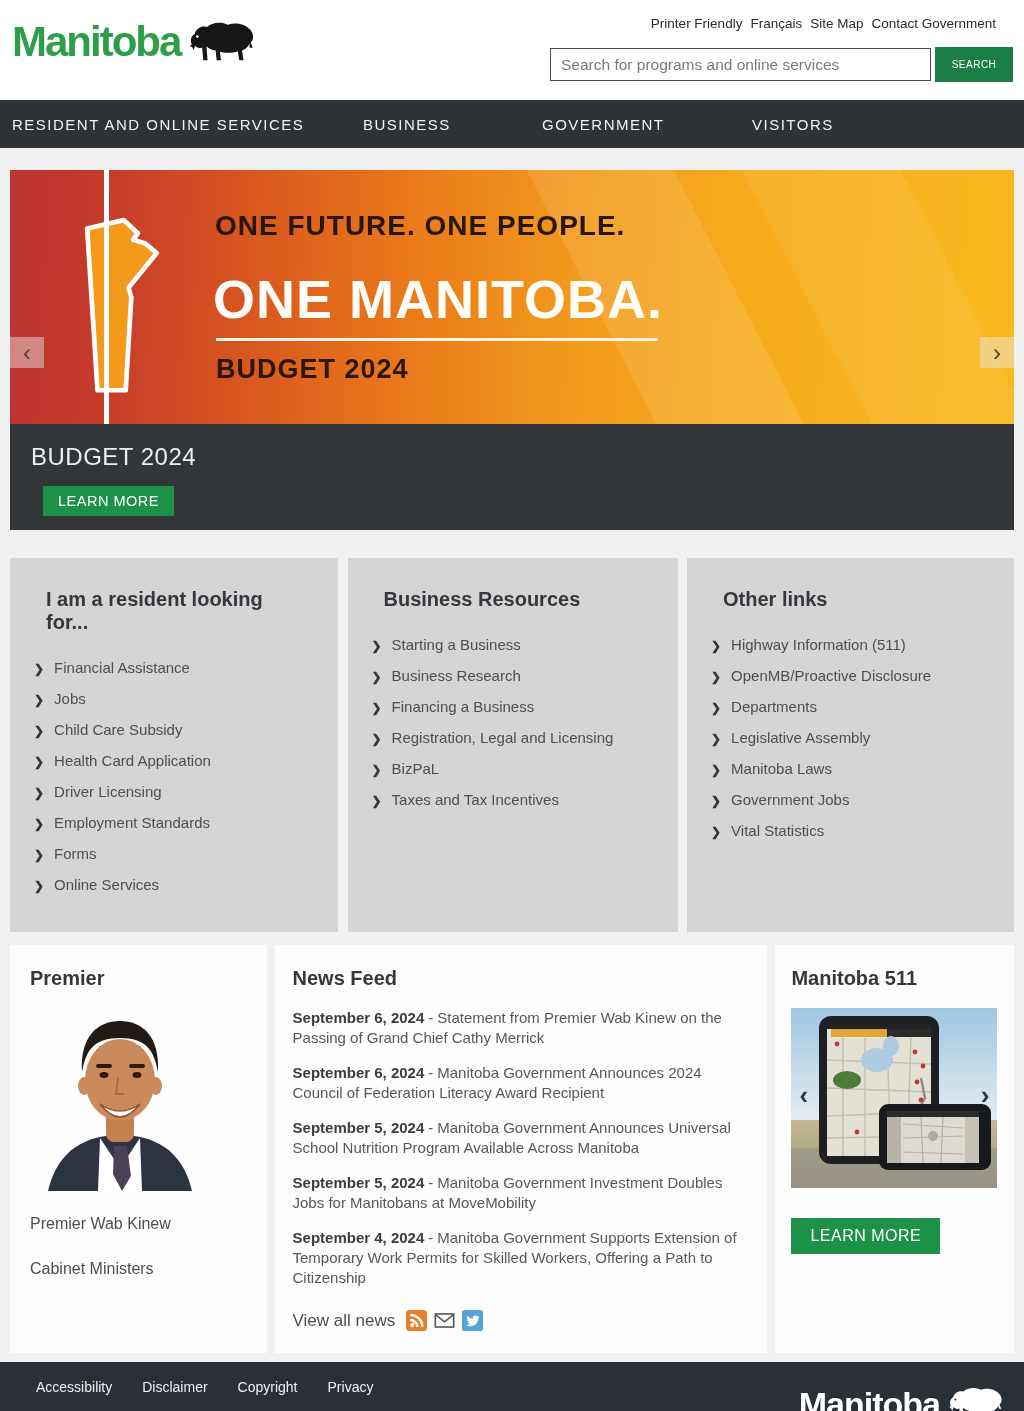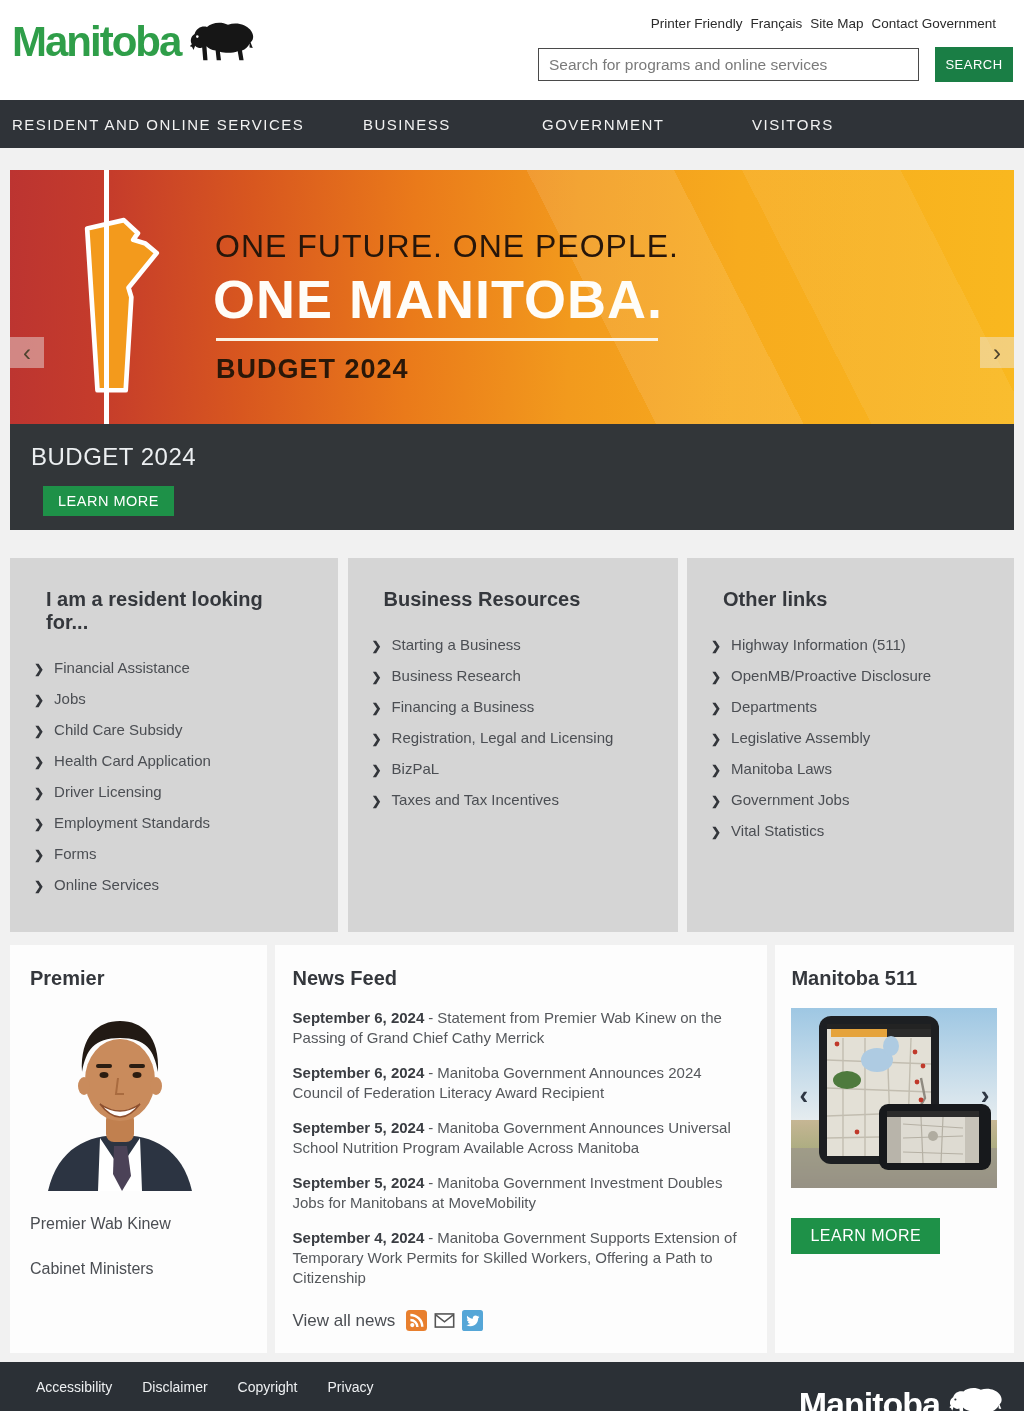--- a/index.html
+++ b/index.html
@@ -15,40 +15,40 @@
   
   .header { background:#ffffff; height:100px; position:relative; }
   .logo { position:absolute; left:12px; top:18px; display:flex; align-items:center; gap:6px; cursor:pointer; }
   .logo-text { font-size:42px; font-weight:bold; color:#2f9e49; letter-spacing:-2px; line-height:1; }
   .logo-bison { width:70px; height:48px; }
   .top-links { position:absolute; right:28px; top:16px; display:flex; gap:8px; }
   .top-links a { font-size:13.5px; color:#2b2b2b; text-decoration:none; cursor:pointer; }
   .search-row { position:absolute; right:11px; top:47px; display:flex; align-items:center; }
   .search-input { width:381px; height:33px; border:1px solid #4a4a4a; padding:0 10px; font-size:15.5px; color:#333; font-family:"Liberation Sans",sans-serif; }
   .search-input::placeholder { color:#7a7a7a; }
-  .search-btn { width:78px; height:35px; margin-left:16px; background:#1a7e45; color:#fff; border:none; font-size:13px; letter-spacing:0.5px; cursor:pointer; font-family:"Liberation Sans",sans-serif; }
+  .search-btn { width:78px; height:35px; margin-left:4px; background:#1a7e45; color:#fff; border:none; font-size:10px; letter-spacing:0.5px; cursor:pointer; font-family:"Liberation Sans",sans-serif; }
 
   
   .nav { background:#2f3338; height:48px; display:flex; align-items:center; }
   .nav-item { color:#f2f2f2; font-size:15px; letter-spacing:1.5px; cursor:pointer; white-space:nowrap; }
   .nav-item:nth-child(1){ margin-left:12px; width:351px; }
   .nav-item:nth-child(2){ width:179px; }
   .nav-item:nth-child(3){ width:210px; }
 
   
   .hero-wrap { margin-top:22px; }
   .hero { position:relative; height:254px; overflow:hidden; cursor:pointer;
     background:linear-gradient(93deg,#bc3431 0%, #c53c2b 10%, #d8571f 24%, #ea7a1a 40%, #f29a1d 56%, #f7ab1e 72%, #f9b81f 100%);
   }
   .hero-shine { position:absolute; inset:0; pointer-events:none;
     background:linear-gradient(63deg, transparent 57%, rgba(255,255,255,.10) 57%, rgba(255,255,255,.10) 70%, transparent 70%, transparent 76%, rgba(255,255,255,.07) 76%, rgba(255,255,255,.07) 90%, transparent 90%);
   }
   .province-svg { position:absolute; left:43px; top:36px; width:136px; height:188px; }
   .vline { position:absolute; left:94px; top:0; bottom:0; width:5px; background:#ffffff; }
-  .h-line1 { position:absolute; left:205px; top:58px; font-size:32px; font-weight:400; color:#27160a; letter-spacing:1px; }
+  .h-line1 { position:absolute; left:205px; top:40px; font-size:28px; font-weight:700; color:#27160a; letter-spacing:1px; }
   .h-line2 { position:absolute; left:203px; top:98px; font-size:54px; font-weight:700; color:#fffdf8; letter-spacing:1px;text-align:right; }
   .h-underline { position:absolute; left:206px; top:168px; width:442px; height:3px; background:#fbf3e4; }
   .h-line3 { position:absolute; left:206px; top:184px; font-size:27px; font-weight:700; color:#2a1708; letter-spacing:1px; }
   .hero-arrow { position:absolute; top:167px; width:34px; height:31px; border:none; cursor:pointer;
     background:rgba(235,235,235,.45); color:#4e4430; font-size:24px; line-height:28px; text-align:center; padding:0; font-family:"Liberation Sans",sans-serif; }
   .hero-arrow.prev { left:0; }
   .hero-arrow.next { right:0; }
   .hero-caption { background:#323639; height:106px; position:relative; }
   .caption-title { position:absolute; left:21px; top:19px; font-size:24px; color:#eceff1; font-weight:400; letter-spacing:0.5px; }
   .caption-btn { position:absolute; left:33px; top:62px; background:#1e9148; color:#fff; border:none; font-size:14.5px; padding:7px 15px; letter-spacing:0.5px; cursor:pointer; font-family:"Liberation Sans",sans-serif; }

